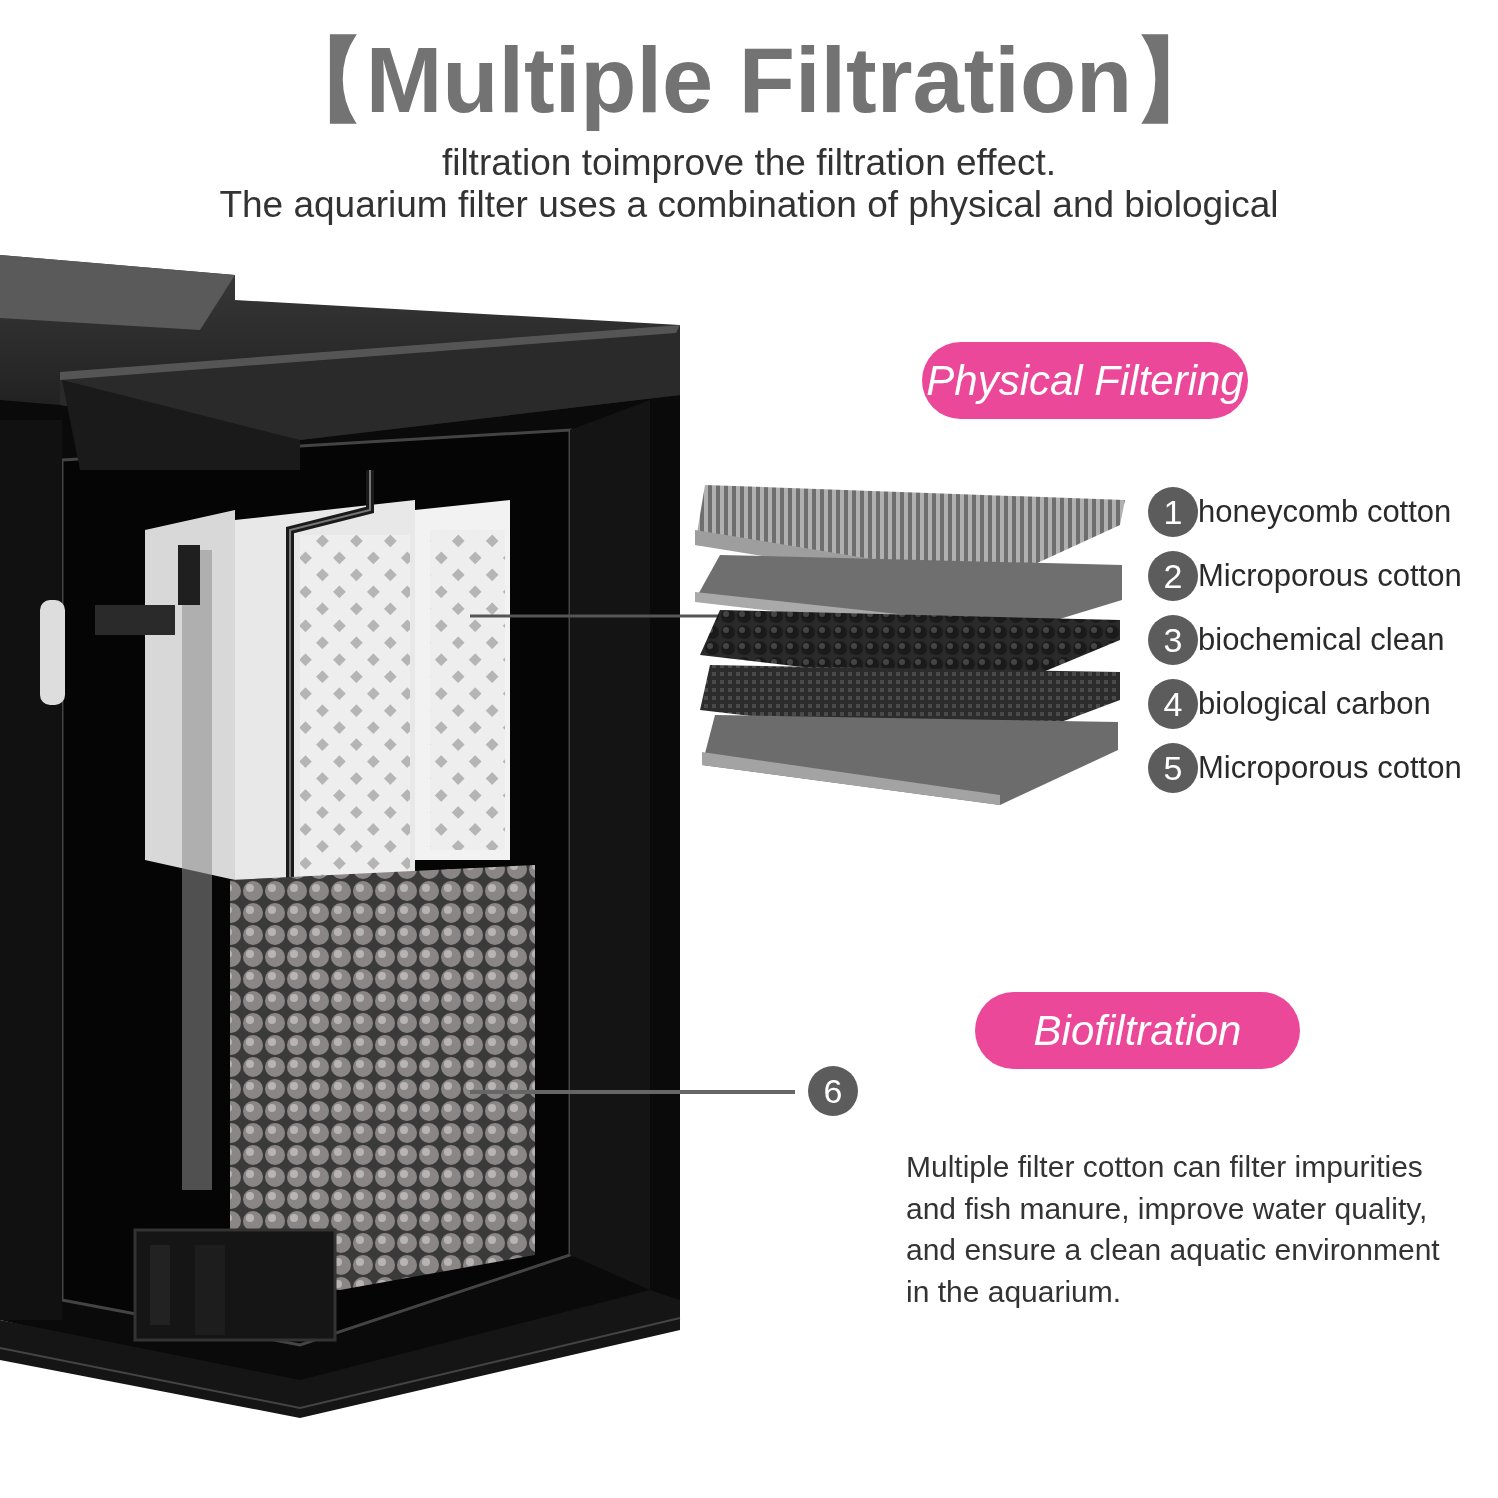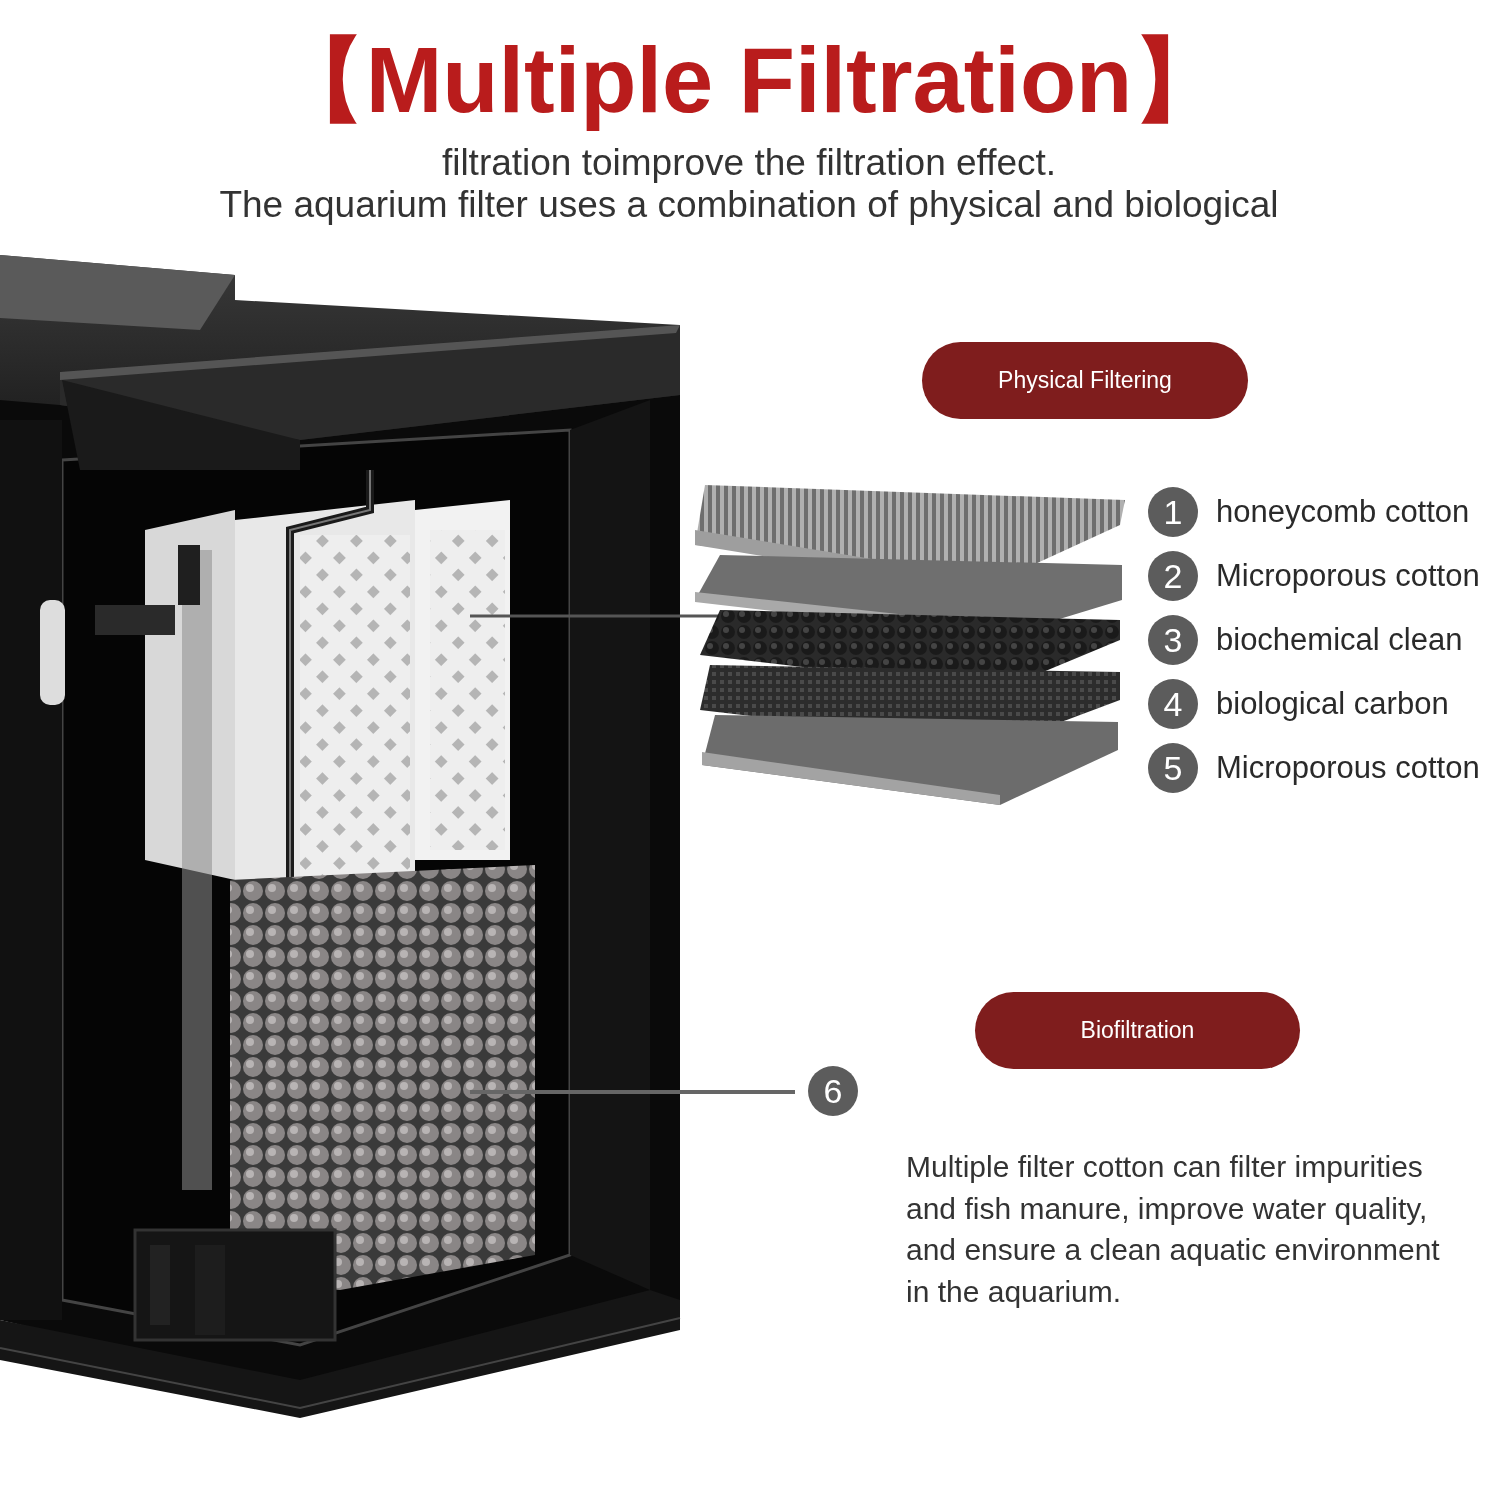--- a/index.html
+++ b/index.html
@@ -1,30 +1,30 @@
 <!DOCTYPE html>
 <html><head>
   <meta charset="utf-8">
   <style>
     html, body { margin: 0; padding: 0; background: #ffffff; }
     body { width: 1498px; height: 1498px; position: relative; overflow: hidden;
            font-family: "Liberation Sans", "DejaVu Sans", sans-serif; color: #333333; }
     .title { position: absolute; left: 0; top: 30px; width: 1498px; text-align: center;
-             font-size: 92px; font-weight: bold; color: #b91c1c; letter-spacing: 0px; line-height: 100px; }
+             font-size: 92px; font-weight: bold; color: #737373; letter-spacing: 0px; line-height: 100px; }
     .subtitle { position: absolute; left: 0; top: 142px; width: 1498px; text-align: center;
                 font-size: 37px; line-height: 42px; color: #333333; }
-    .pill { position: absolute; background: #7f1d1d; color: #ffffff; border-radius: 40px;
-            display: flex; align-items: center; justify-content: center; font-size: 23px; }
+    .pill { position: absolute; background: #ec4899; color: #ffffff; border-radius: 40px;
+            display: flex; align-items: center; justify-content: center; font-size: 42px; font-style: italic; }
     .pill-physical { left: 922px; top: 342px; width: 326px; height: 77px; }
     .pill-bio { left: 975px; top: 992px; width: 325px; height: 77px; }
     .legend { position: absolute; left: 1148px; top: 480px; }
     .legend-item { display: flex; align-items: center; height: 64px; }
     .badge { width: 50px; height: 50px; border-radius: 50%; background: #5c5c5c; color: #fff;
              font-size: 34px; display: flex; align-items: center; justify-content: center; flex: 0 0 50px; }
-    .legend-label { margin-left: 18px; font-size: 31px; color: #2a2a2a; white-space: nowrap; }
+    .legend-label { font-size: 31px; color: #2a2a2a; white-space: nowrap; }
     .badge6 { position: absolute; left: 808px; top: 1066px; }
     .desc { position: absolute; left: 906px; top: 1146px; width: 600px; font-size: 30px;
             line-height: 41.5px; color: #333; }
     .desc div { white-space: nowrap; }
     svg { position: absolute; left: 0; top: 0; }
   </style>
 </head>
 <body>
 
 <svg width="1498" height="1498" viewBox="0 0 1498 1498">

